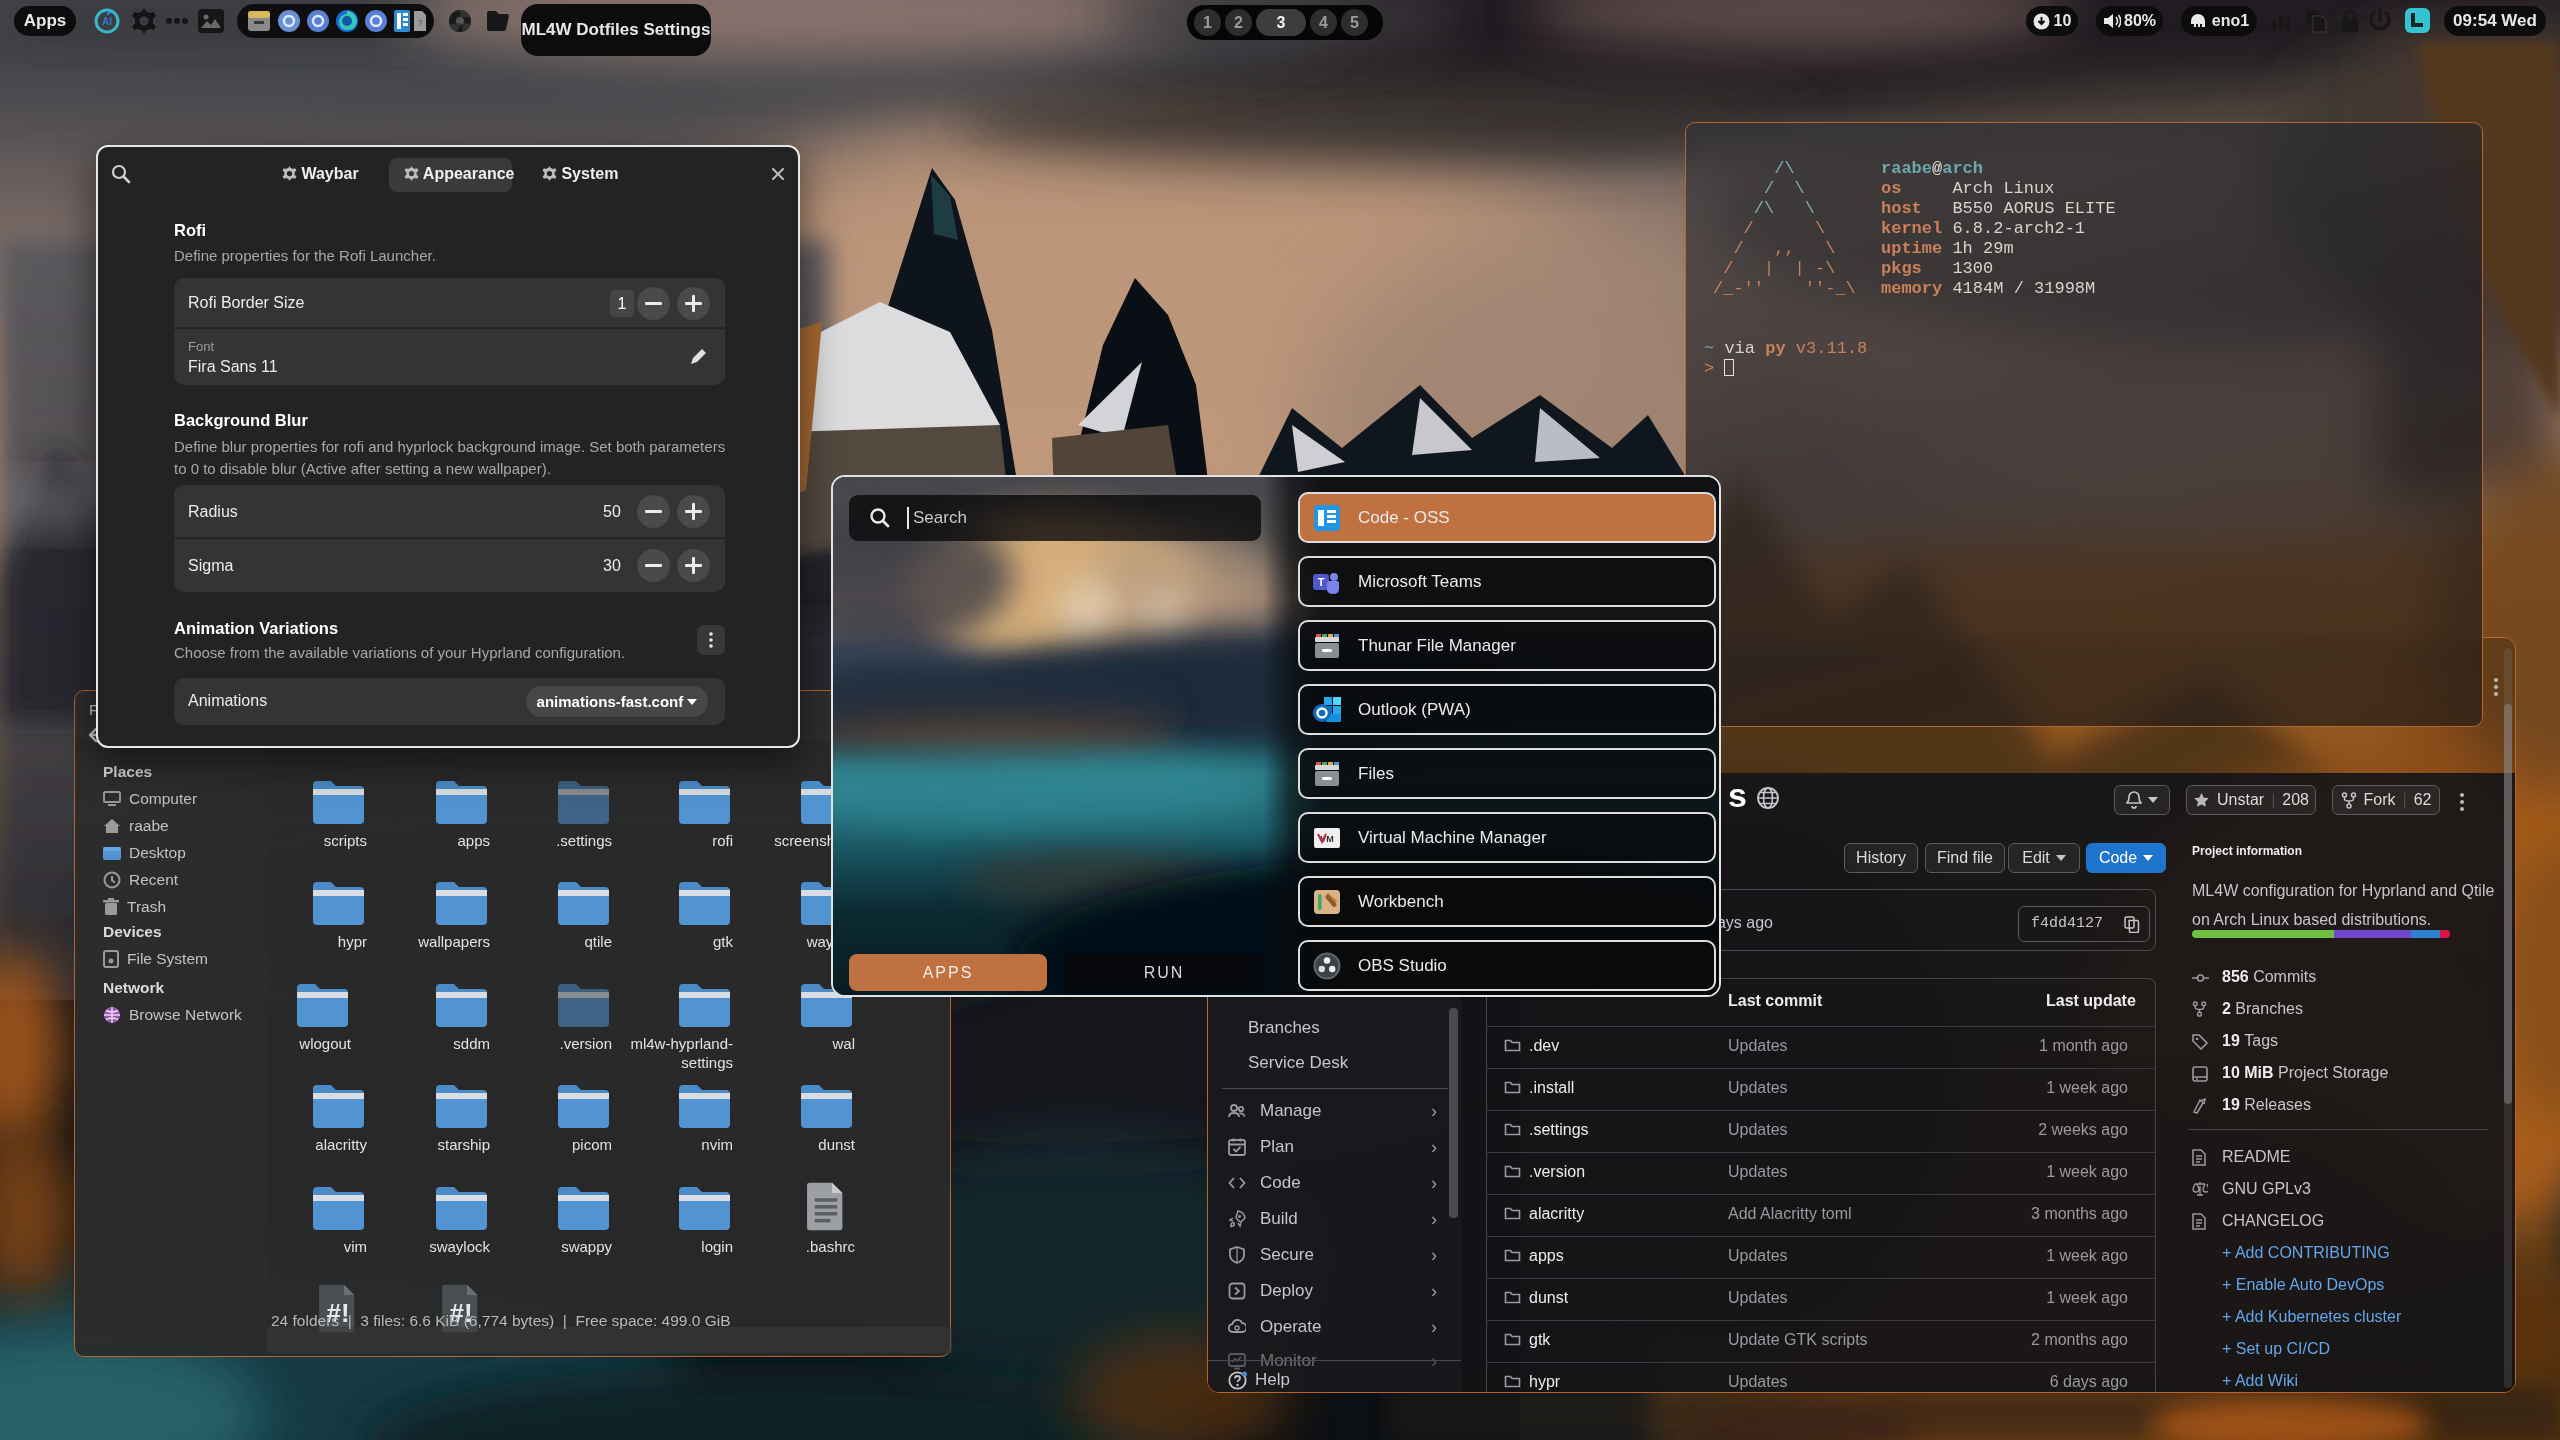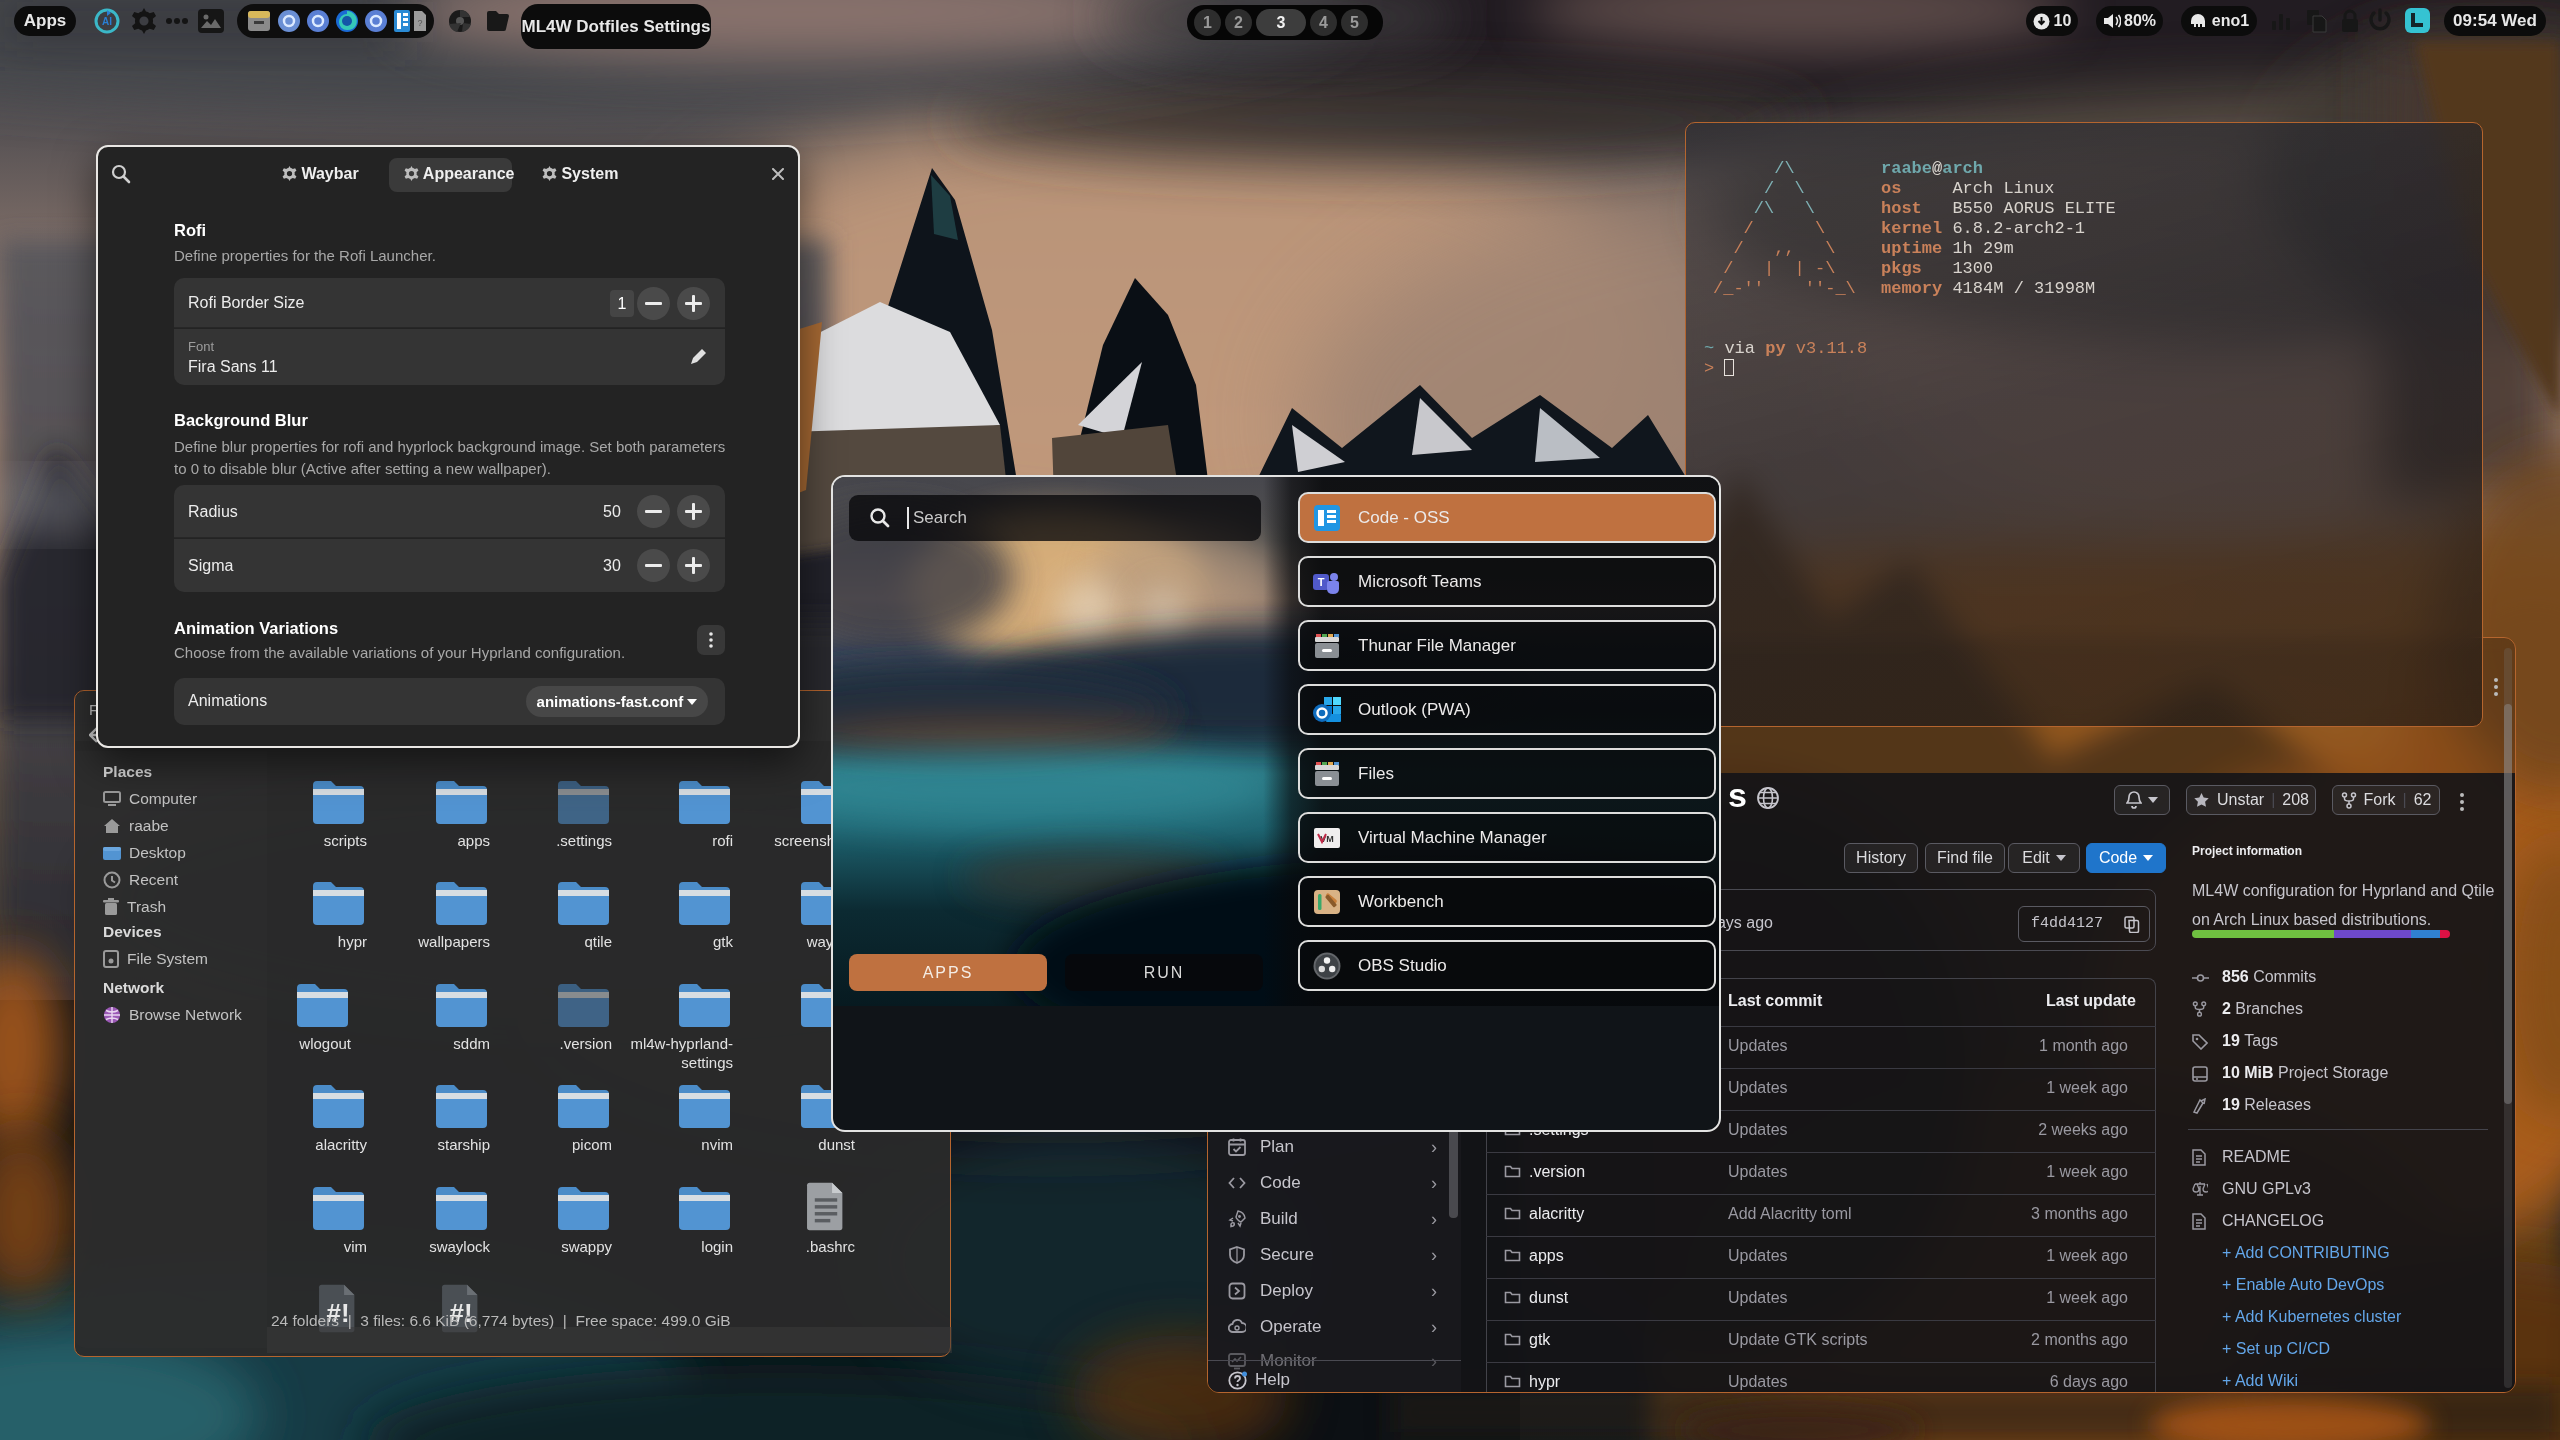--- a/index.html
+++ b/index.html
@@ -22,21 +22,21 @@
 .circbtn:before { content:""; position:absolute; left:8px; top:15px; width:17px; height:3px; background:#ececec; border-radius:1px; }
 .circbtn.plus:after { content:""; position:absolute; left:15px; top:8px; width:3px; height:17px; background:#ececec; border-radius:1px; }
 
 #term { left:1685px; top:122px; width:798px; height:605px; background:linear-gradient(165deg, rgba(50,50,56,0.60), rgba(32,32,38,0.72) 45%, rgba(40,30,22,0.74)); backdrop-filter:blur(9px); border:1px solid #b5652e; border-radius:10px; z-index:20; font-family:"Liberation Mono", monospace; font-size:16.5px; line-height:20px; }
 #term pre { font-family:"Liberation Mono", monospace; position:absolute; }
 
 #thunar { left:74px; top:690px; width:877px; height:667px; background:rgba(42,42,42,0.95); border:1px solid #b5652e; border-radius:10px; z-index:10; color:#dcdcdc; }
 
 #gitlab { left:1207px; top:637px; width:1309px; height:756px; background:transparent; backdrop-filter:blur(7px); border:1px solid #b5652e; border-radius:12px; z-index:5; color:#dcdcdf; overflow:hidden; }
 
-#rofi { left:831px; top:475px; width:890px; height:657px; border:2px solid #e3e3e2; border-radius:14px; z-index:40; overflow:hidden; background:#101418; }
+#rofi { left:831px; top:475px; width:890px; height:522px; border:2px solid #e3e3e2; border-radius:14px; z-index:40; overflow:hidden; background:#101418; }
 .ritem { position:absolute; left:465px; width:418px; height:51px; border:2px solid #dddddc; border-radius:10px; background:rgba(10,11,13,0.55); color:#eceaea; display:flex; align-items:center; font-size:17px; }
 .ritem .ic { width:30px; height:30px; margin-left:12px; margin-right:16px; flex:none; }
 
 .glnav { width:225px; height:30px; color:#c6c5cc; font-size:17px; display:flex; align-items:center; gap:14px; padding-left:6px; }
 .glnav span { flex:1; }
 .glnav:after { content:"\203A"; color:#9a99a1; font-size:18px; margin-right:10px; }
 .glbtn { height:30px; background:rgba(255,255,255,0.06); border:1px solid #5a5a62; border-radius:6px; color:#dcdcdf; font-size:16px; display:flex; align-items:center; justify-content:center; }
 .glstat { font-size:16px; color:#c6c5cc; }
 .glstat b { color:#ececef; }
 .gllink { font-size:16px; color:#63a6e9; }
@@ -812,21 +812,21 @@
         <text x="172" y="17" font-size="9" fill="#555" text-anchor="middle" font-family="Liberation Sans">?</text>
  </svg>
  <svg class="abs" style="left:447px;top:8px" width="26" height="26" viewBox="0 0 26 26">
         <circle cx="13" cy="13" r="11" fill="#1a1a1a"></circle>
         <circle cx="13" cy="13" r="4" fill="#555"></circle>
         <path d="M13 2 a11 11 0 0 1 10 7 l-10 0 z M2 16 a11 11 0 0 0 8 8 l4-9 z M24 16 a11 11 0 0 1 -9 8 l1-9 z" fill="#333"></path>
       </svg>
  <svg class="abs" style="left:486px;top:10px" width="28" height="22" viewBox="0 0 28 22">
         <path d="M1 3 q0-2 2-2 h7 l3 3 h8 q2 0 2 2 l-3 13 q0 2-2 2 h-15 q-2 0-2-2 z" fill="#181818"></path>
       </svg>
- <div class="pill" style="left:521px;top:4px;width:190px;height:45px;font-size:17px">ML4W Dotfiles Settings</div>
+ <div class="pill" style="left:521px;top:4px;width:190px;height:52px;font-size:17px">ML4W Dotfiles Settings</div>
 
  <div class="pill" style="left:1187px;top:5px;width:196px;height:35px;background:#060606"></div>
  <div class="abs" style="left:1194px;top:9px;width:27px;height:27px;border-radius:50%;background:#2d2d2d;color:#9a9a9a;font-size:16px;font-weight:bold;text-align:center;line-height:27px">1</div>
  <div class="abs" style="left:1225px;top:9px;width:27px;height:27px;border-radius:50%;background:#2d2d2d;color:#9a9a9a;font-size:16px;font-weight:bold;text-align:center;line-height:27px">2</div>
  <div class="abs" style="left:1256px;top:9px;width:50px;height:27px;border-radius:14px;background:#3d3d3d;color:#f2f2f2;font-size:16px;font-weight:bold;text-align:center;line-height:27px">3</div>
  <div class="abs" style="left:1310px;top:9px;width:27px;height:27px;border-radius:50%;background:#2d2d2d;color:#9a9a9a;font-size:16px;font-weight:bold;text-align:center;line-height:27px">4</div>
  <div class="abs" style="left:1341px;top:9px;width:27px;height:27px;border-radius:50%;background:#2d2d2d;color:#9a9a9a;font-size:16px;font-weight:bold;text-align:center;line-height:27px">5</div>
 
  <div class="pill" style="left:2026px;top:6px;width:52px;height:30px;font-size:16px"><svg width="17" height="17" viewBox="0 0 17 17" style="margin-right:4px">
           <circle cx="8.5" cy="8.5" r="8" fill="#e8e8e8"></circle>

